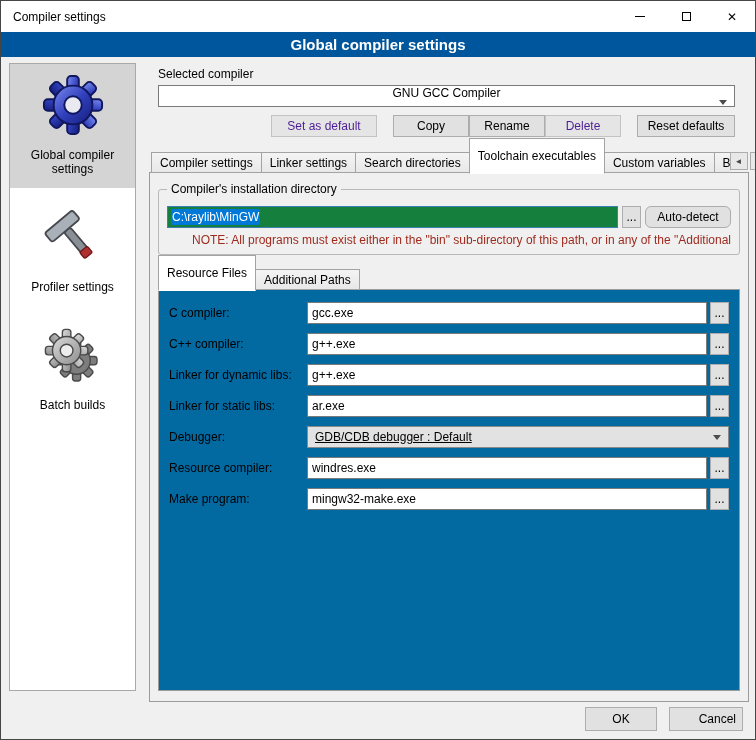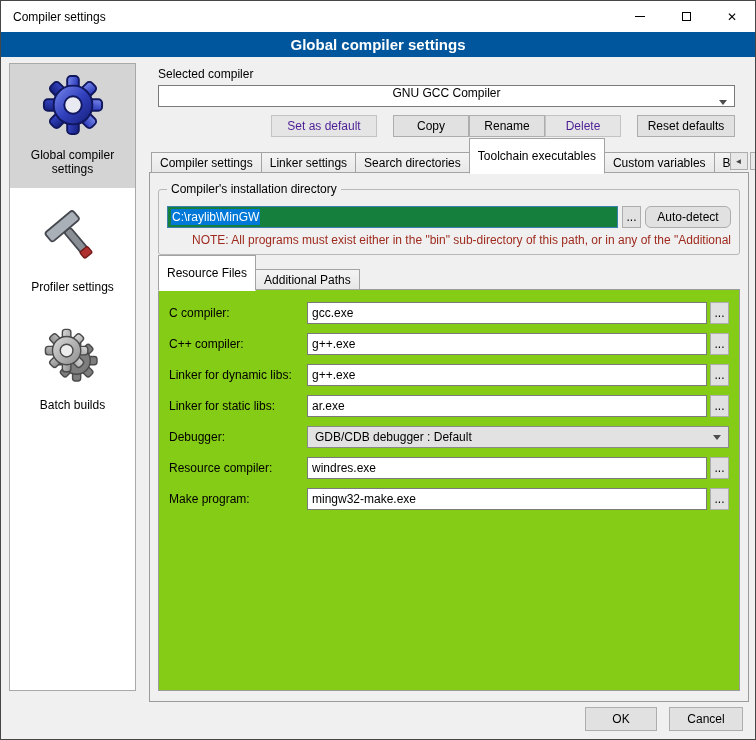--- a/index.html
+++ b/index.html
@@ -35,21 +35,21 @@
   
   .content { position:absolute; left:148px; top:56px; width:600px; height:652px; }
   .sel-label { display:block; margin:10px 0 3px 9px; line-height:15px; }
 
   .combo { display:flex; align-items:center; border:1px solid #7a7a7a; background:#fff;
     height:22px; padding:0 7px; cursor:default; }
   .combo .arrow { margin-left:auto; width:0; height:0;
     border-left:4px solid transparent; border-right:4px solid transparent;
     border-top:5px solid #4d4d4d; }
   .combo.top { margin-left:9px; width:577px;flex-direction:column; }
-  .combo.gray { background:#E2E2E2; border-color:#8a8a8a; }
+  .combo.gray { background:#E2E2E2; border-color:#8a8a8a;text-decoration:underline; }
 
   .actions { display:flex; justify-content:flex-end; align-items:center; margin:8px 14px 0 0; }
   .btn { height:22px; background:#E1E1E1; border:1px solid #ADADAD; font-family:inherit;
     font-size:12px; padding:0 6px; cursor:default; }
   .btn.disabled { color:#4c1d95; border-color:#c3c3c3; background:#E5E5E5; }
   .btn.w-default { width:106px; margin-right:16px; }
   .btn.w-std { width:76px; }
   .btn.w-reset { width:98px; margin-left:16px; }
 
   
@@ -78,35 +78,35 @@
     display:flex; align-items:center; padding:0 3px; overflow:hidden; white-space:nowrap; }
   .textfield .sel { background:var(--selection-bg,#0078D7); color:#fff; padding:1px 1px; }
   .btn.browse { width:19px; padding:0; flex:0 0 19px; }
   .btn.autodetect { width:86px; flex:0 0 86px;border-radius:6px; }
   .note { margin:5px 0 0 1px; color:var(--note-text,#9E2A1E); white-space:nowrap;
     overflow:hidden; line-height:15px;text-align:right; }
 
   
   .subtabbar { display:flex; align-items:flex-end; margin:12px 8px 0 8px; height:23px;
     position:relative; z-index:2; }
-  .subpanel { margin:0 8px; margin-top:-1px; border:1px solid #9b9b9b; background:#84cc16;
+  .subpanel { margin:0 8px; margin-top:-1px; border:1px solid #9b9b9b; background:#0369a1;
     height:402px; position:relative; z-index:1; }
 
   .form-row { display:flex; align-items:center; margin:9px 10px 0 10px; height:22px; }
   .form-row:first-child { margin-top:12px; }
   .form-label { flex:0 0 138px; }
   .textinput { flex:1; min-width:0; height:22px; border:1px solid #7a7a7a; background:#fff;
     padding:0 4px; font-family:inherit; font-size:12px; }
   .form-row .btn.browse { margin-left:3px; }
   .combo.fieldcombo { flex:1; }
 
   
   .footer { position:absolute; right:12px; bottom:8px; display:flex; gap:12px; }
   .btn.ok { width:72px; height:24px; }
-  .btn.cancel { width:74px; height:24px; }
+  .btn.cancel { width:74px; height:24px;text-align:right; }
 </style>
 </head>
 <body>
 
 <div class="window">
 
   <div class="titlebar">
     <span class="title">Compiler settings</span>
     <div class="winbtn">
         <span class="glyph-min"></span>

